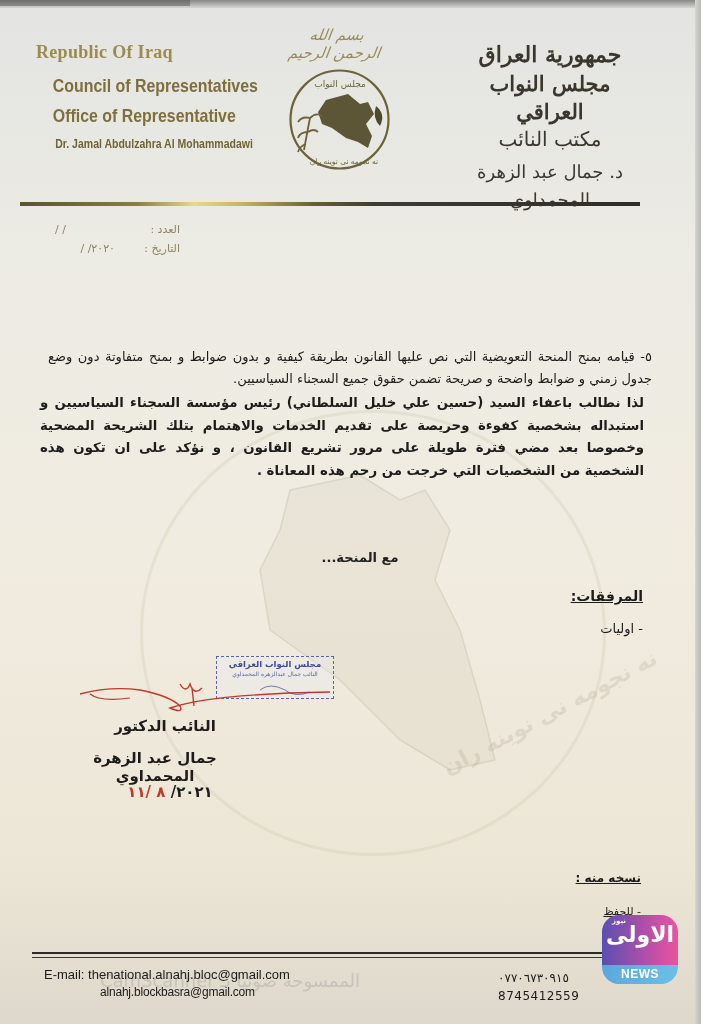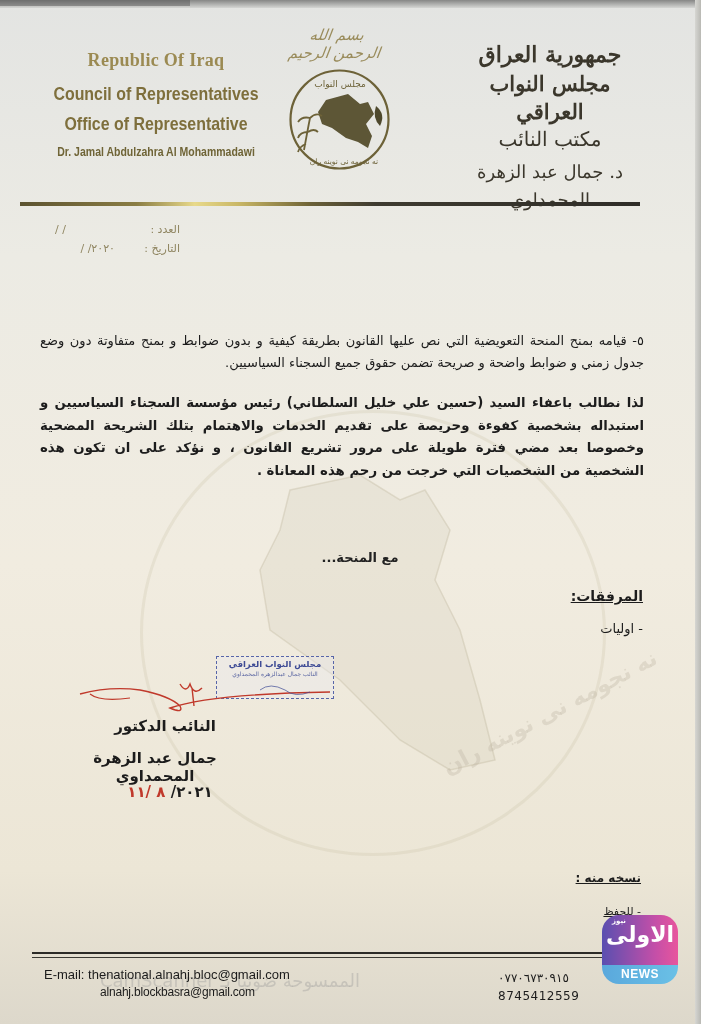--- a/index.html
+++ b/index.html
@@ -6,21 +6,21 @@
   body {
     width:701px; height:1024px; overflow:hidden; position:relative;
     background: linear-gradient(180deg, #e3e4e2 0%, #ecebe4 25%, #f1ece0 55%, #ece6d6 85%, #ddd8cb 100%);
     font-family: "DejaVu Sans", sans-serif;
   }
   .topshade { position:absolute; left:0; top:0; width:701px; height:8px; background:linear-gradient(180deg,#3a3a3a,#c9cac8); opacity:.55; }
   .topshade2 { position:absolute; left:0; top:0; width:190px; height:6px; background:#555; opacity:.5; }
   .rightedge { position:absolute; right:0; top:0; width:6px; height:1024px; background:linear-gradient(90deg,#d6d6d2,#b9b9b4); }
 
   
-  .hdr-en { position:absolute; left:36px; top:48px; width:240px; text-align:center; color:#8a7a45; font-family:"Liberation Serif", serif; }
+  .hdr-en { position:absolute; left:36px; top:40px; width:240px; text-align:left; color:#8a7a45; font-family:"Liberation Serif", serif; }
   .hdr-en .l1 { font-size:18px; font-weight:bold; letter-spacing:0.3px; margin-top:2px; color:#9b8a52; }
   .hdr-en .l2 { font-size:18.5px; margin-top:12px; font-family:"Liberation Sans Narrow","Liberation Sans",sans-serif; transform:scaleX(.86); color:#7e6f3c; font-weight:bold; }
   .hdr-en .l3 { font-size:18.5px; margin-top:8px; transform:scaleX(.86); color:#7e6f3c; font-weight:bold; font-family:"Liberation Sans",sans-serif; }
   .hdr-en .l4 { font-size:12.5px; margin-top:10px; transform:scaleX(.84); color:#6f6436; font-weight:bold; font-family:"Liberation Sans",sans-serif; }
 
   
   .basmala { position:absolute; left:283px; top:26px; width:105px; text-align:center; font-family:"DejaVu Serif", serif; font-size:15px; color:#9a8c5c; font-style:italic; transform:skewX(-8deg); }
 
   
   .seal { position:absolute; left:288px; top:68px; width:103px; height:103px; }
@@ -37,21 +37,21 @@
 
   .refs { position:absolute; left:110px; top:220px; width:70px; direction:rtl; font-size:11px; color:#8f8560; line-height:19px; }
   .refvals { position:absolute; left:35px; top:220px; width:80px; font-size:11px; color:#8f8560; line-height:19px; text-align:left; direction:ltr; }
 
   
   .wm { position:absolute; left:140px; top:410px; width:460px; height:440px; border-radius:50%; border:3px solid rgba(200,190,165,.25); }
   .wm-map { position:absolute; left:250px; top:470px; width:260px; height:320px; }
   .wm-text { position:absolute; left:430px; top:700px; font-size:22px; color:rgba(180,170,150,.28); transform:rotate(-28deg); direction:rtl; font-weight:bold; white-space:nowrap; }
 
   .body-text { position:absolute; left:40px; width:604px; direction:rtl; text-align:justify; color:#1c1c1c; }
-  .p5 { top:330px; font-size:13px; line-height:22px; }
+  .p5 { top:346px; font-size:13px; line-height:22px;margin-left:8px; }
   .p-main { top:392px; font-size:13.3px; line-height:22.5px; font-weight:bold; text-align-last:right; }
   .closing { position:absolute; left:320px; top:550px; width:80px; text-align:center; direction:rtl; font-size:13px; font-weight:bold; color:#222; }
   .att-title { position:absolute; left:560px; top:588px; width:83px; direction:rtl; text-align:right; font-size:14px; font-weight:bold; text-decoration:underline; color:#1c1c1c; }
   .att-item { position:absolute; left:560px; top:621px; width:83px; direction:rtl; text-align:right; font-size:13px; color:#1c1c1c; }
 
   
   .stamp { position:absolute; left:216px; top:656px; width:116px; height:41px; border:1.5px dashed #5765a8; background:rgba(236,236,244,.35); direction:rtl; text-align:center; }
   .stamp .s1 { font-size:8.5px; color:#3e4b95; font-weight:bold; line-height:12px; margin-top:1px; }
   .stamp .s2 { font-size:6px; color:#5d68a3; line-height:8px; }
   .sig { position:absolute; left:70px; top:680px; width:280px; height:50px; }

